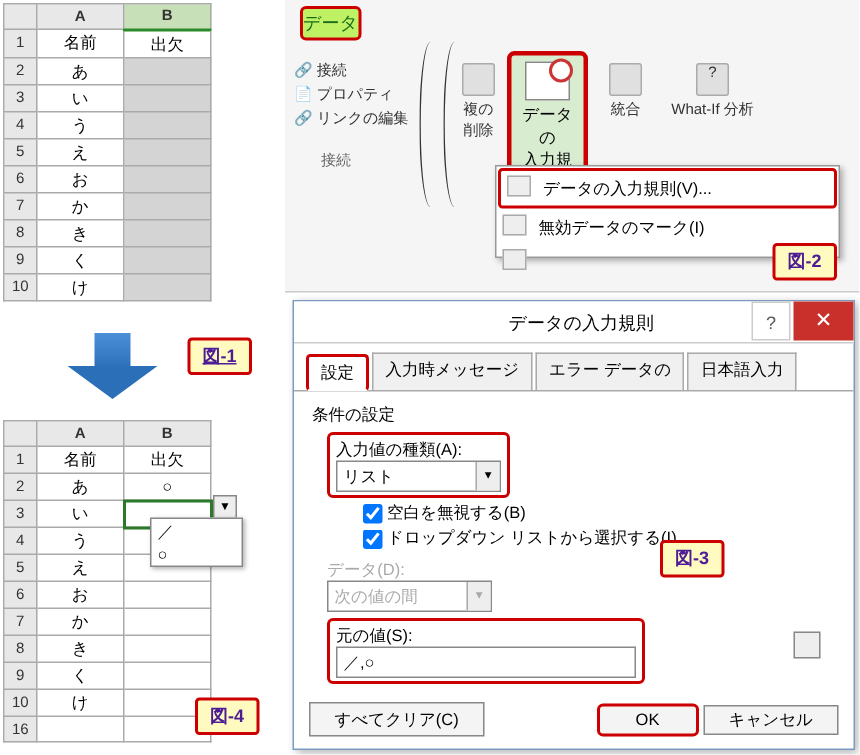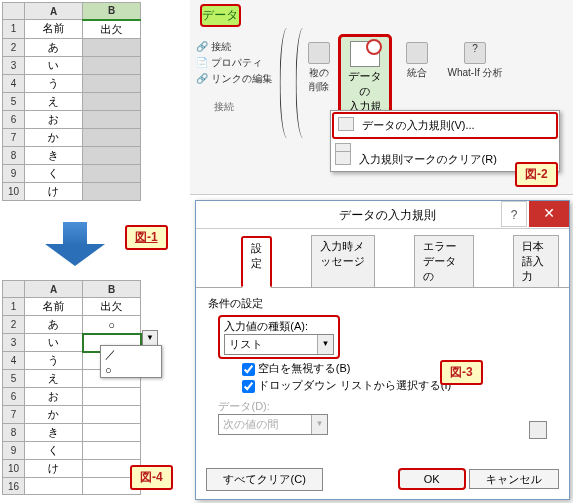--- a/index.html
+++ b/index.html
@@ -19,21 +19,21 @@
 #sheet1 .colB { width: 58px; }
 
 #sheet2 { top: 280px; left: 2px; }
 #sheet2 .colA { width: 58px; }
 #sheet2 .colB { width: 58px; }
 
 .arrow-down { position: absolute; left: 45px; top: 222px; width: 60px; height: 45px; }
 .arrow-down .shaft { position: absolute; left: 18px; top: 0; width: 24px; height: 24px; background: linear-gradient(#4a8fd8,#2a6fb8); }
 .arrow-down .head { position: absolute; top: 22px; left: 0; width: 0; height: 0; border-left: 30px solid transparent; border-right: 30px solid transparent; border-top: 22px solid #2a6fb8; }
 
-.fig-label { position: absolute; background: #fffac0; border: 2px solid #c00; border-radius: 3px; padding: 2px 8px; font-size: 12px; color: #b91c1c; font-weight: bold; }
+.fig-label { position: absolute; background: #fffac0; border: 2px solid #c00; border-radius: 3px; padding: 2px 8px; font-size: 12px; color: #4c1d95; font-weight: bold; }
 
 
 #ribbon { position: absolute; left: 190px; top: 0; width: 383px; height: 195px; background: #f5f5f5; border-bottom: 1px solid #ccc; }
 .tab-data { position: absolute; left: 10px; top: 4px; border: 2px solid #c00; border-radius: 4px; padding: 1px 0; font-size: 12px; color: #1a6b1a; background: #bef264; }
 .rb-btn { position: absolute; text-align: center; font-size: 10px; color: #333; }
 .rb-btn .ic { width: 22px; height: 22px; margin: 0 auto 2px; background: #e0e0e0; border: 1px solid #aaa; border-radius: 2px; }
 .big-btn { position: absolute; border: 3px solid #c00; border-radius: 5px; background: #d8ecd0; padding: 4px 4px; text-align: center; }
 .big-btn .bic { width: 30px; height: 26px; margin: 0 auto 2px; background: #fff; border: 1px solid #888; position: relative; }
 .big-btn .bic::after { content: ""; position: absolute; right: -3px; top: -3px; width: 12px; height: 12px; border: 2px solid #c33; border-radius: 50%; background: #fff; }
 .big-btn .bic::before { content: ""; position: absolute; right: 0px; top: 6px; width: 8px; height: 2px; background: #c33; transform: rotate(-45deg); }
@@ -45,21 +45,21 @@
 .dd-item { padding: 4px 6px 4px 28px; font-size: 11px; position: relative; }
 .dd-item .mi { position: absolute; left: 4px; top: 3px; width: 16px; height: 14px; background: #eee; border: 1px solid #aaa; }
 .dd-hl { border: 2px solid #c00; border-radius: 3px; margin: 1px; }
 
 
 #dialog { position: absolute; left: 195px; top: 200px; width: 375px; height: 300px; background: #fff; border: 1px solid #7a9ac0; box-shadow: 2px 2px 6px rgba(0,0,0,.3); }
 #dlg-title { background: #fff; border-bottom: 1px solid #ccc; height: 28px; line-height: 28px; padding-left: 10px; font-size: 12px; position: relative; text-align: center; }
 #dlg-close { position: absolute; right: 0; top: 0; width: 40px; height: 26px; background: #c9302c; color: #fff; text-align: center; line-height: 24px; font-size: 14px; }
 #dlg-help { position: absolute; right: 42px; top: 0; width: 26px; height: 26px; text-align: center; line-height: 26px; color: #555; border: 1px solid #ccc; }
 .dlg-tabs { display: flex; padding: 6px 8px 0; gap: 0; border-bottom: 1px solid #aaa; }
-.dlg-tab { border: 1px solid #aaa; border-bottom: none; padding: 3px 8px; font-size: 11px; background: #f0f0f0; margin-right: 2px; margin-left: 37px; }
+.dlg-tab { border: 1px solid #aaa; border-bottom: none; padding: 3px 8px; font-size: 11px; background: #f0f0f0; margin-right: 2px; }
 .dlg-tab.active { background: #fff; border: 2px solid #c00; border-bottom: 2px solid #fff; border-radius: 3px; position: relative; top: 1px; }
 .dlg-body { padding: 8px 12px; font-size: 11px; }
 .field-row { margin: 4px 0 4px 10px; }
 .combo { display: inline-block; border: 1px solid #888; padding: 2px 4px; width: 110px; background: #fff; position: relative; }
 .combo .dd { position: absolute; right: 0; top: 0; width: 16px; height: 100%; background: #eee; border-left: 1px solid #aaa; text-align: center; font-size: 9px; line-height: 16px; }
 .hl-red { border: 2px solid #c00; border-radius: 4px; padding: 2px 4px; display: inline-block; }
 .chk { margin: 2px 15px 2px 10px; }
 .chk input { vertical-align: middle; }
 .src-input { border: 1px solid #888; padding: 2px 4px; width: 200px; display: inline-block; background: #fff; position: relative; }
 .range-btn { position: absolute; right: 22px; bottom: 60px; width: 18px; height: 18px; border: 1px solid #888; background: #eee; }
@@ -245,22 +245,22 @@
     <span>統合</span>
   </div>
 
   <div class="rb-btn" style="left:250px; top:42px; width:70px;">
     <div class="ic">?</div>
     <span>What-If 分析</span>
   </div>
 
   <div class="dd-menu">
     <div class="dd-item dd-hl"><span class="mi"></span><span>データの入力規則(V)...</span></div>
+    <div class="dd-item"><span class="mi"></span><span>無効データのマーク(I)</span></div>
     <div class="dd-item"><span class="mi"></span></div>
-    <div class="dd-item"><span class="mi"></span><span>入力規則マークのクリア(R)</span></div>
   </div>
 </div>
 <div class="fig-label" style="left:515px; top:162px;">図-2</div>
 
 <div id="dialog">
   <div id="dlg-title">
     <span>データの入力規則</span>
     <div id="dlg-help">?</div>
     <div id="dlg-close">✕</div>
   </div>
@@ -280,20 +280,24 @@
       <span style="display:inline-block; vertical-align:top; margin-left:14px;">
         <div class="chk"><input type="checkbox" checked="" style=""> <span>空白を無視する(B)</span></div>
         <div class="chk"><input type="checkbox" checked="" style=""> <span>ドロップダウン リストから選択する(I)</span></div>
       </span>
     </div>
     <div class="field-row disabled">
       <span>データ(D):</span><br>
       <span class="combo"><span>次の値の間</span><span class="dd">▾</span></span>
     </div>
     <div class="field-row">
+      <span class="hl-red">
+        <span>元の値(S):</span><br>
+        <span class="src-input">／,○</span>
+      </span>
       <span class="range-btn"></span>
     </div>
   </div>
   <div class="dlg-foot">
     <span class="dlg-btn">すべてクリア(C)</span>
     <span>
       <span class="dlg-btn ok">OK</span>
       <span class="dlg-btn">キャンセル</span>
     </span>
   </div>

